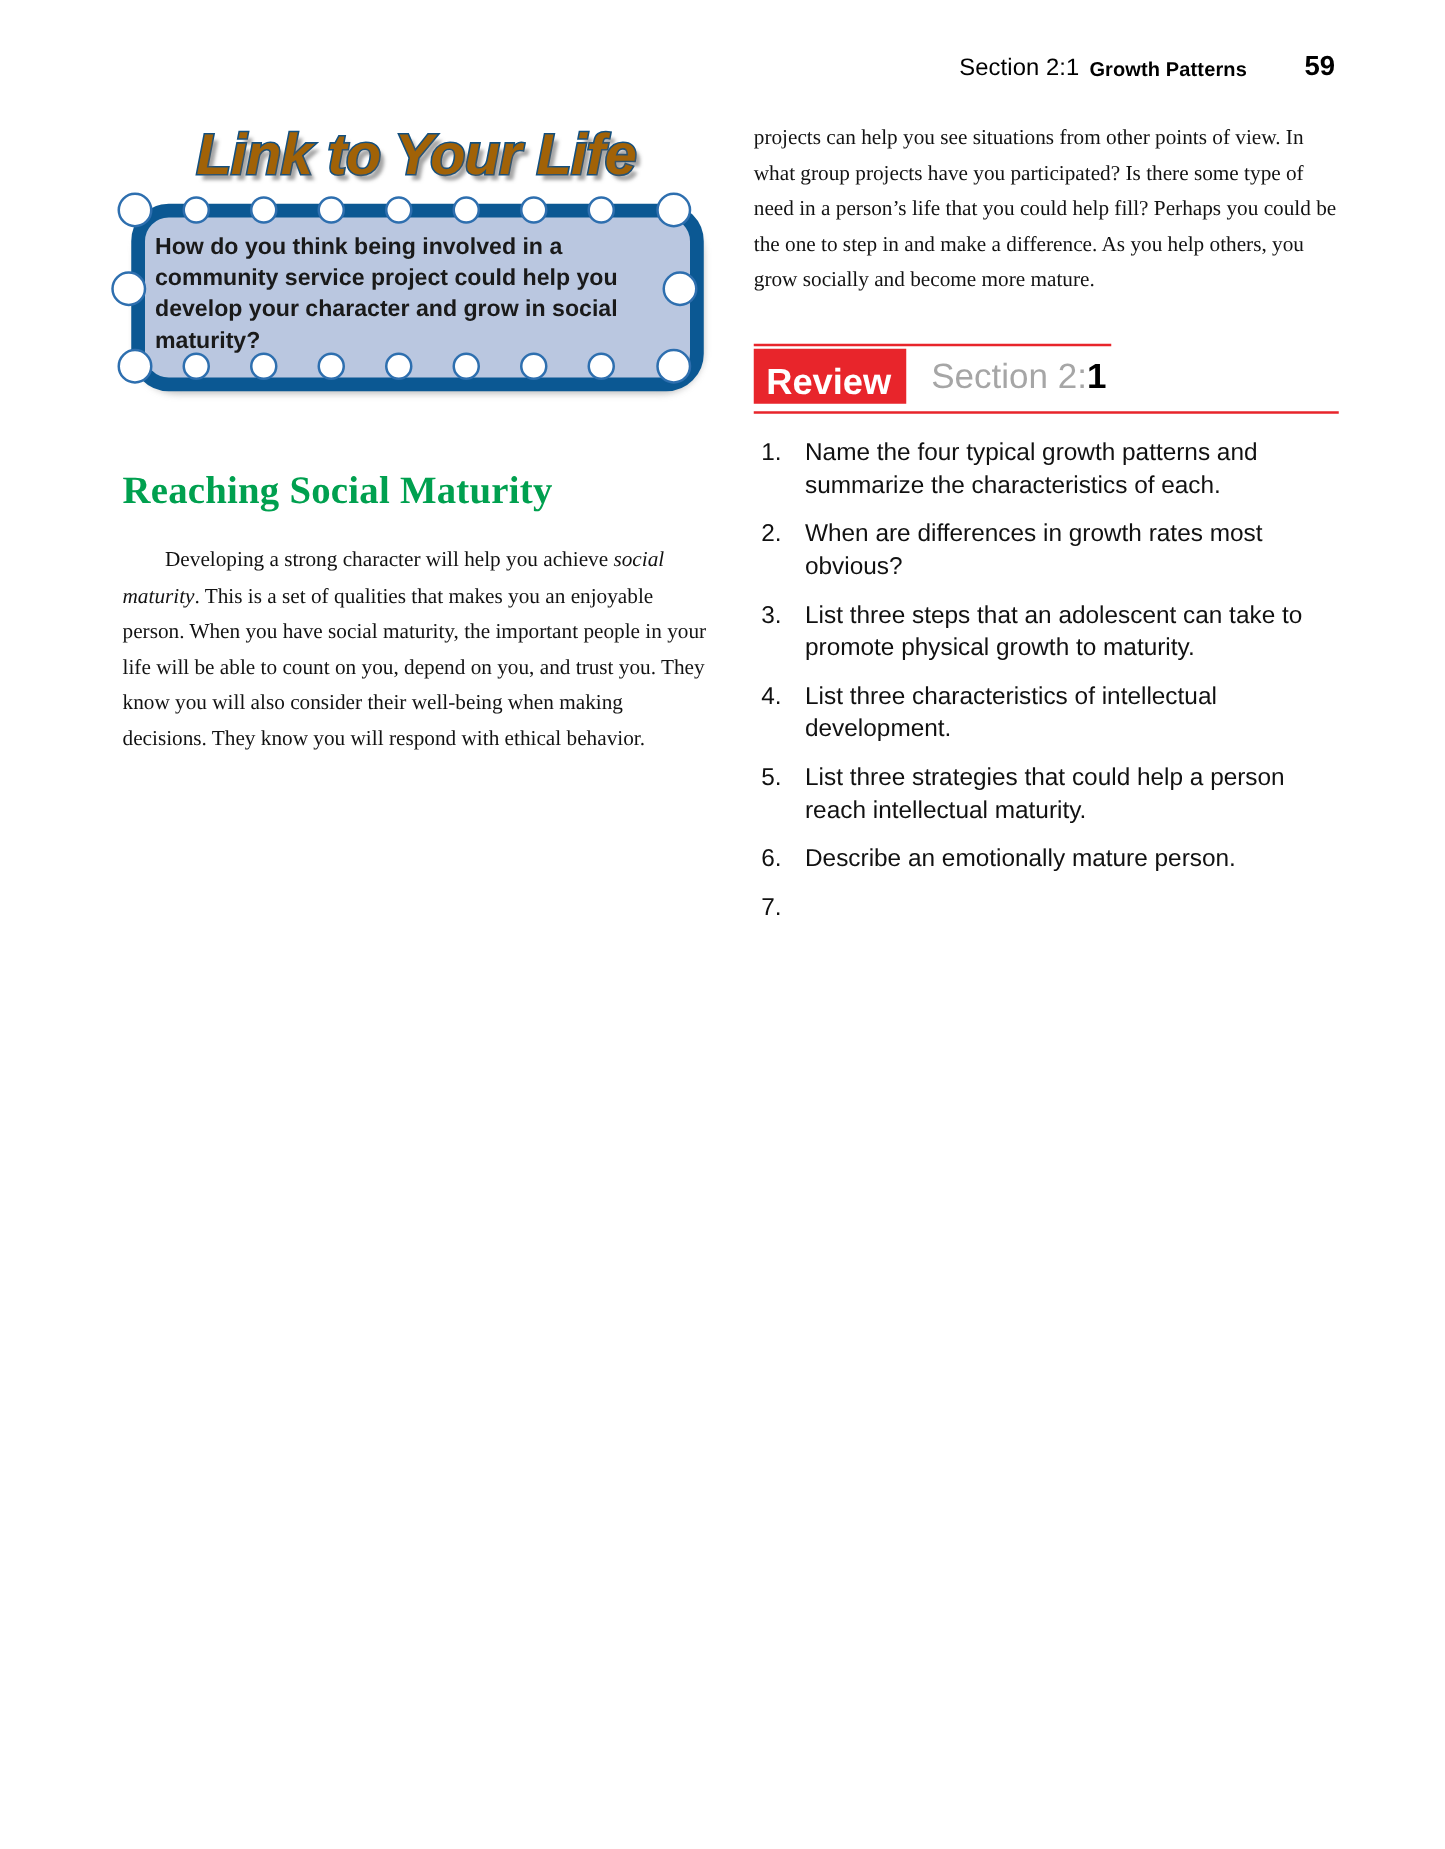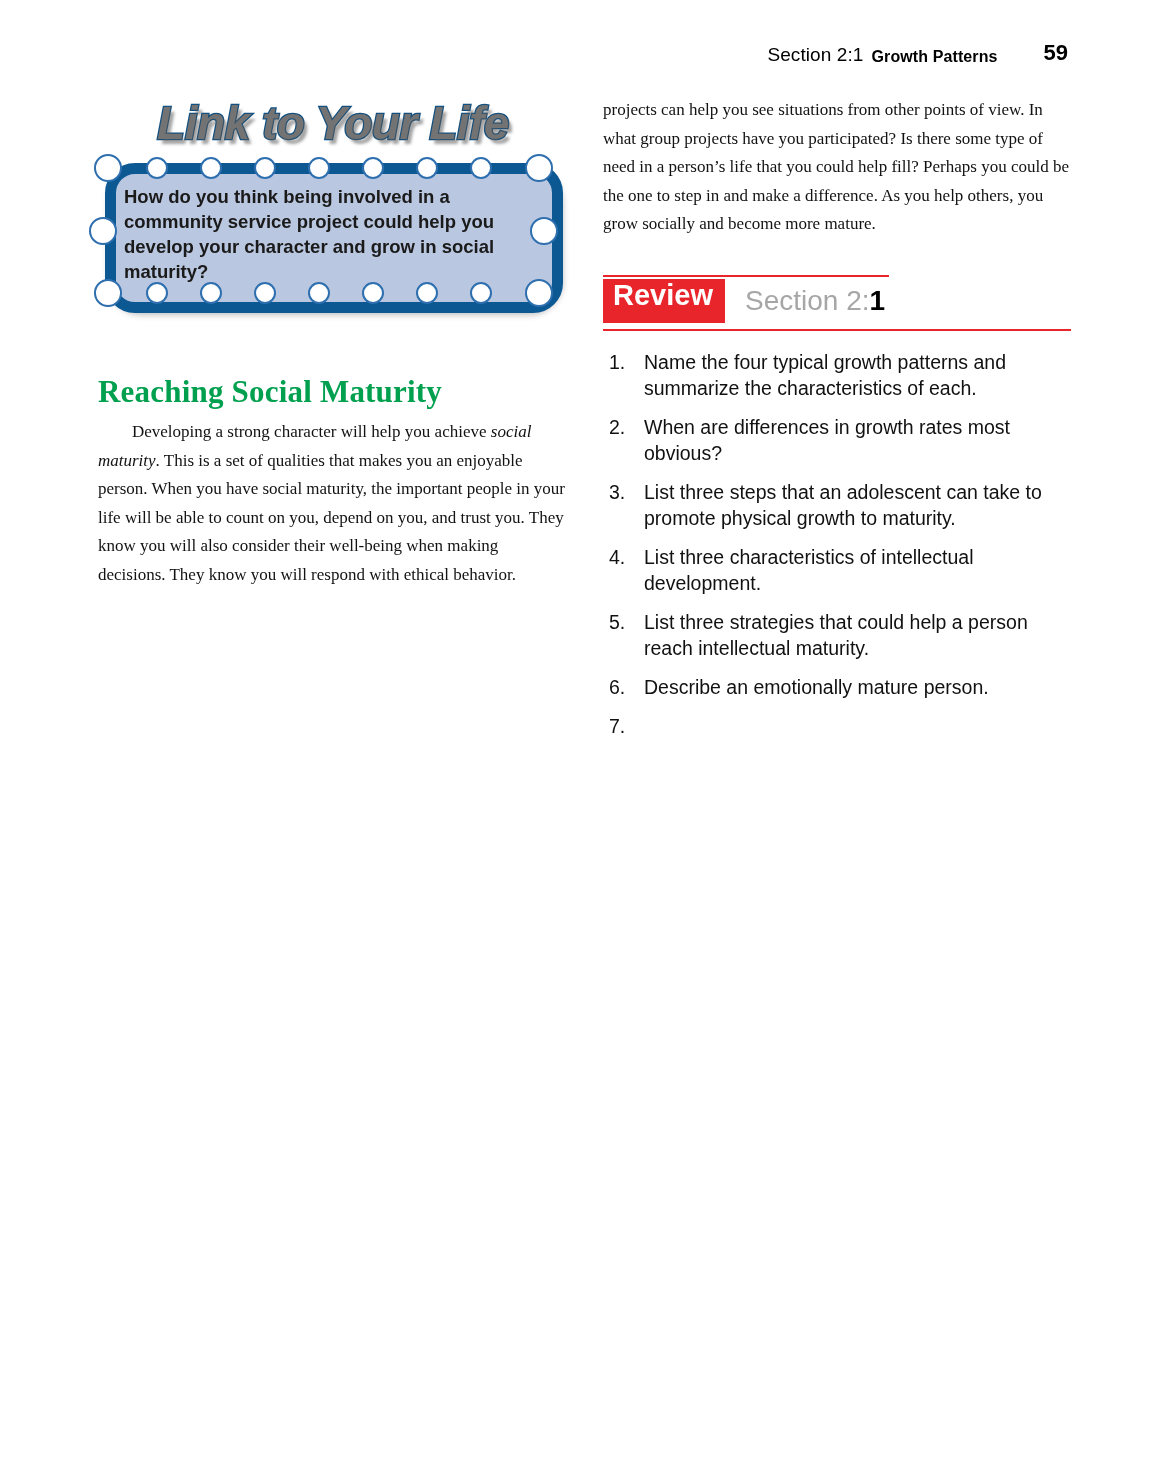--- a/index.html
+++ b/index.html
@@ -65,21 +65,21 @@
     position: absolute;
     left: 0;
     top: 0;
     width: 470px;
     text-align: center;
     font-family: "Liberation Sans", sans-serif;
     font-weight: bold;
     font-style: italic;
     font-size: 46px;
     letter-spacing: -0.5px;
-    color: #737373;
+    color: #a16207;
     -webkit-text-stroke: 2.5px #13507F;
     paint-order: stroke fill;
     text-shadow: 4px 5px 3px rgba(90,90,90,0.55);
     z-index: 4;
     white-space: nowrap;
   }
   .feature-box-wrap {
     position: absolute;
     left: 2px;
     top: 64px;
@@ -152,21 +152,21 @@
     font-size: 17px;
     line-height: 28.6px;
     color: #121212;
     text-indent: 34px;
     margin: 10px 0 0 0;
   }
   .body-para.no-indent {
     text-indent: 0;
   }
   .body-para.first {
-    margin-top: 8px;
+    margin-top: 24px;
   }
   .body-para em {
     font-style: italic;
   }
   .column-right .body-para {
     margin-top: 0;
   }
 
   
   .review-header {
@@ -191,21 +191,21 @@
     height: 2px;
     background: #E8252B;
   }
   .review-tag {
     position: absolute;
     left: 0;
     top: 4px;
     height: 44px;
     background: #E8252B;
     display: flex;
-    align-items: flex-start;
+    align-items: flex-end;
     padding: 0 12px 0 10px;
   }
   .review-tag span {
     font-family: "Liberation Sans", sans-serif;
     font-weight: bold;
     font-size: 29px;
     color: #ffffff;
     letter-spacing: 0px;
   }
   .review-subtitle {

